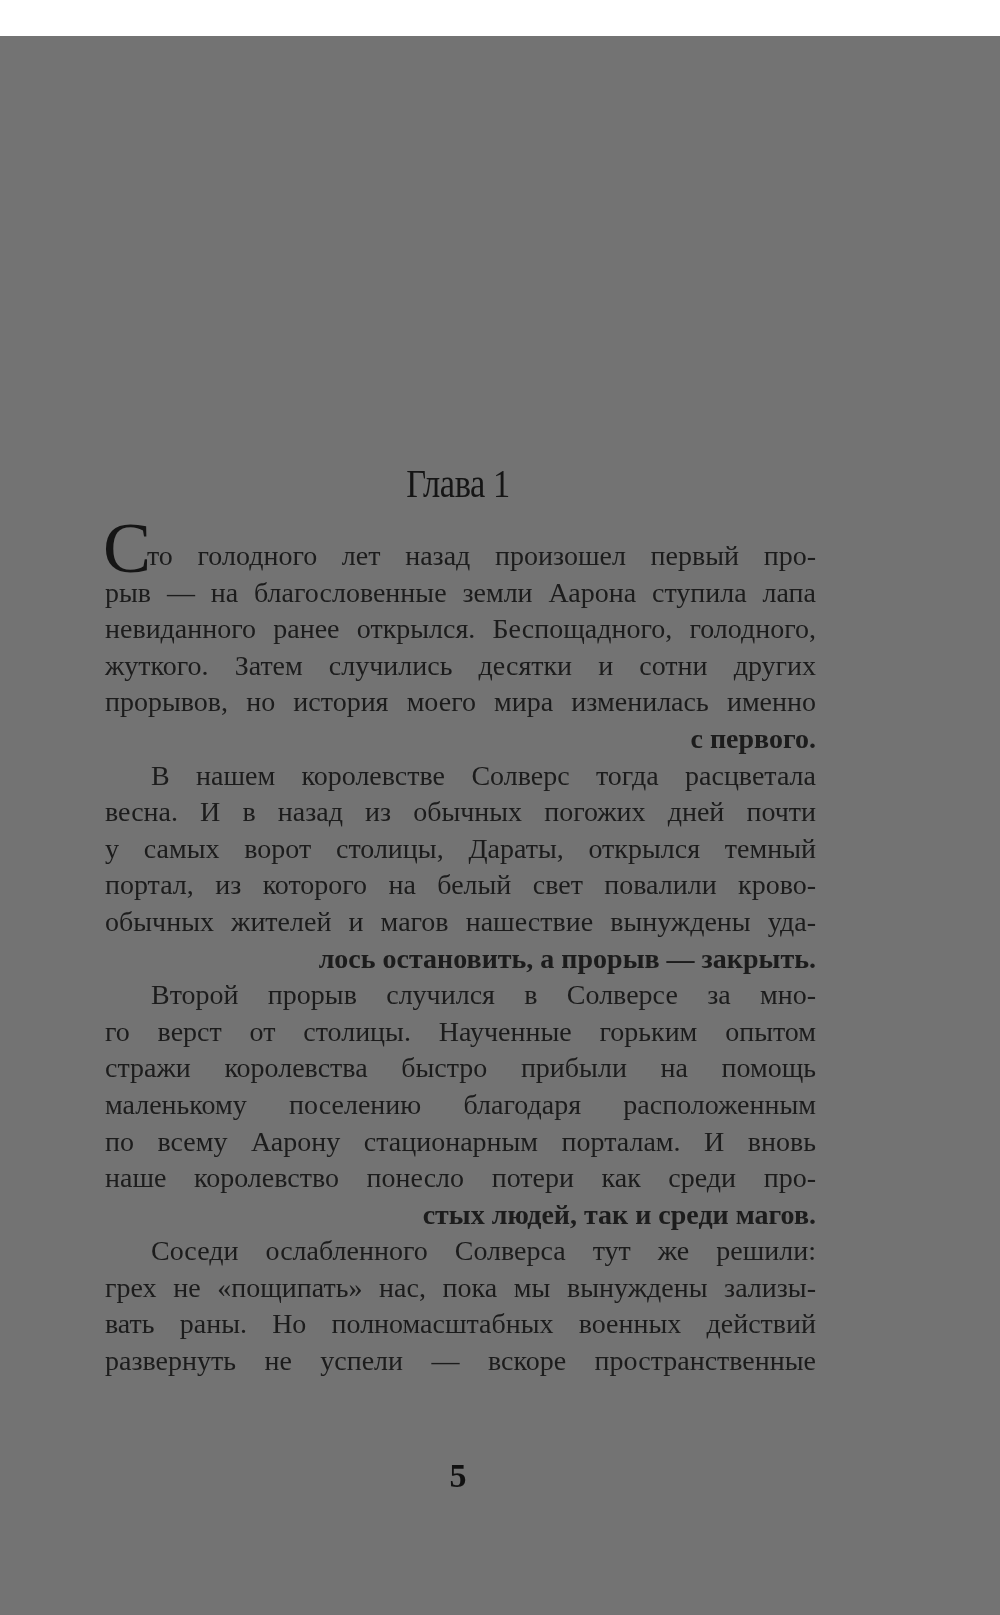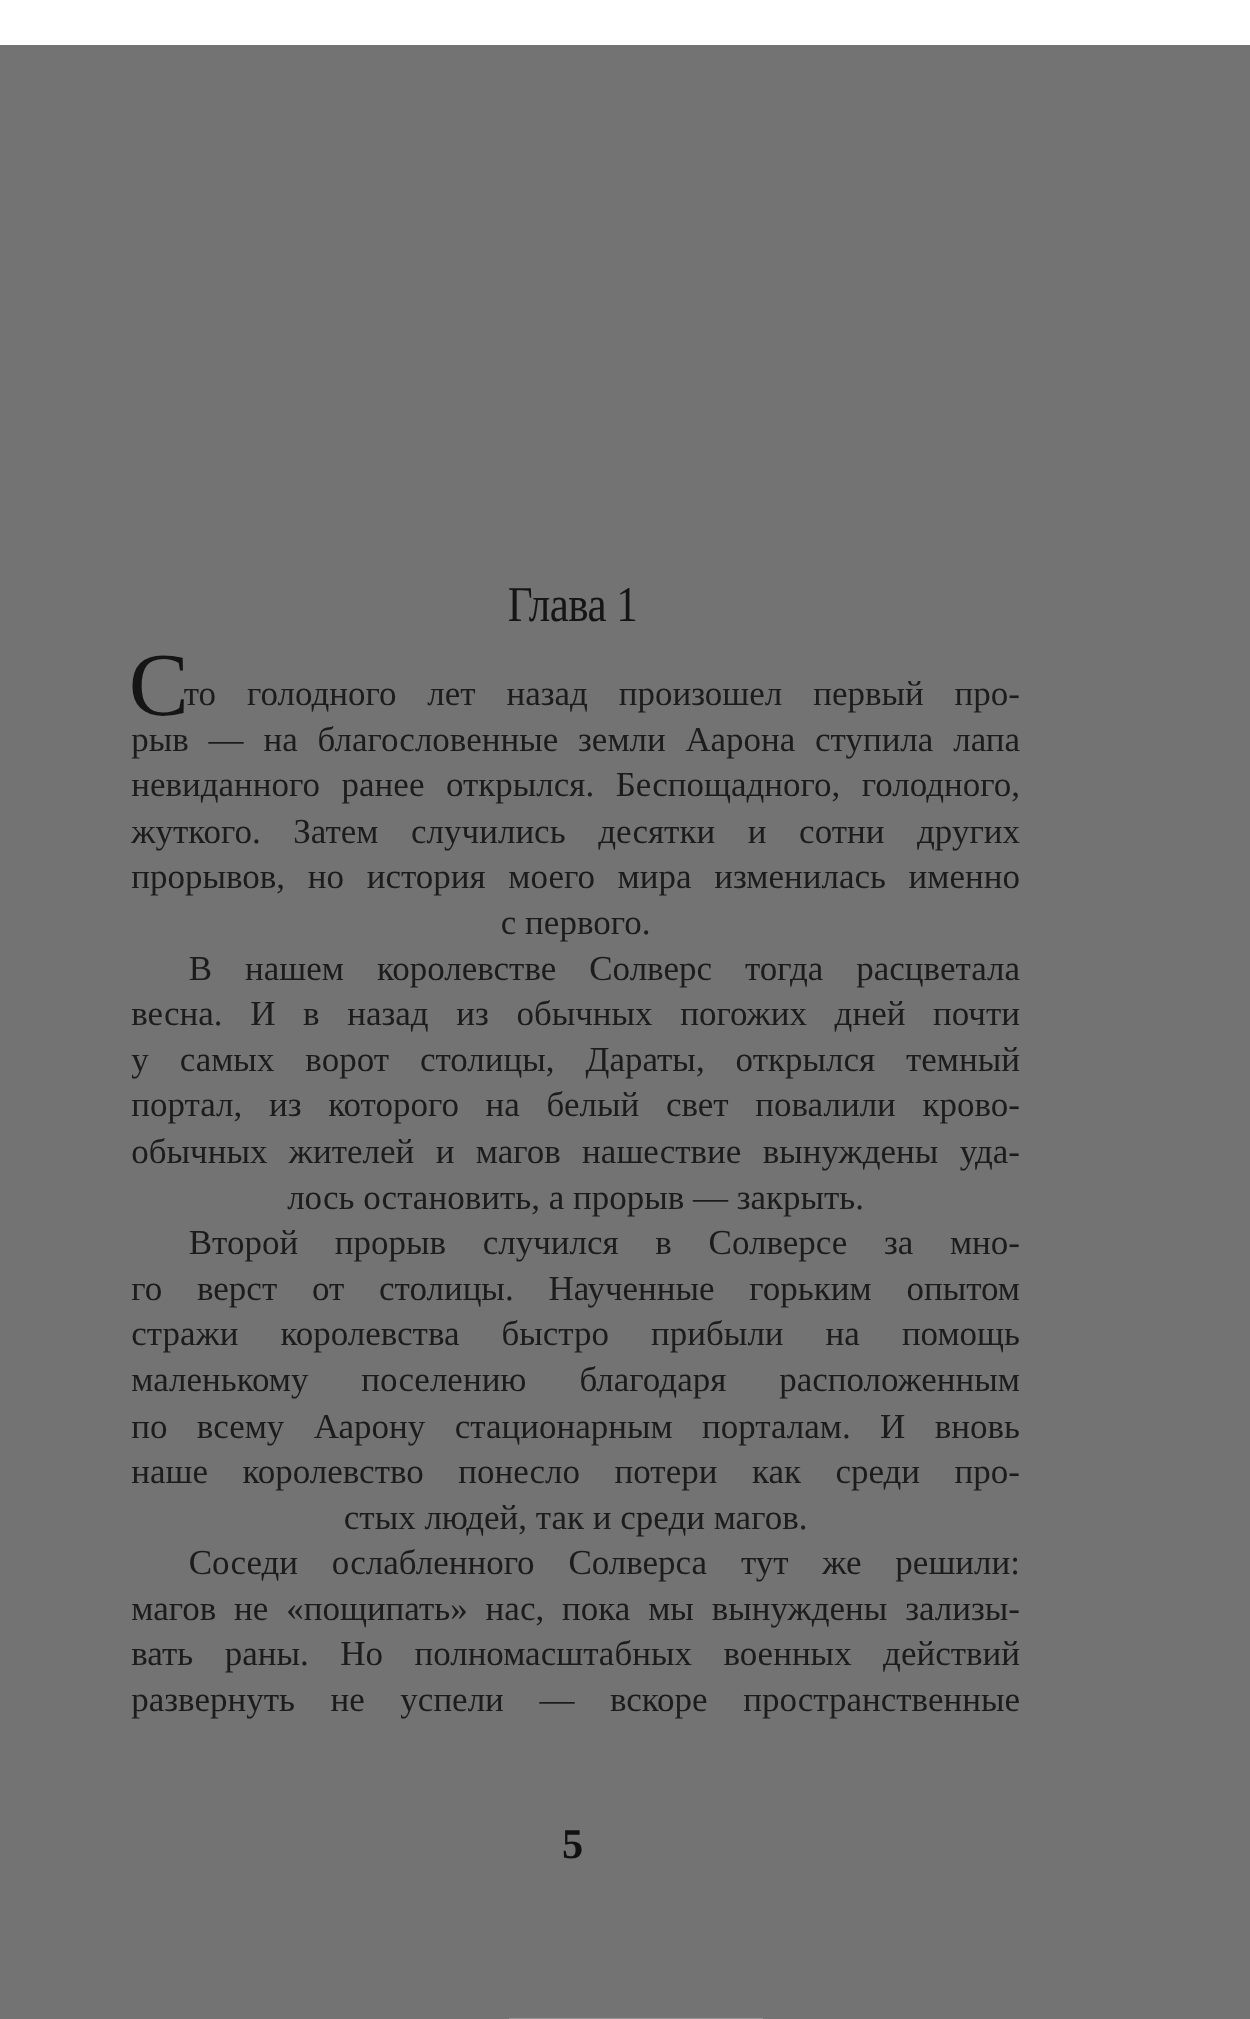--- a/index.html
+++ b/index.html
@@ -49,21 +49,22 @@
       line-height: 36.6px;
       font-size: 28px;
       white-space: nowrap;
       color: #1c1c1c;
     }
     .line.justify {
       text-align: justify;
       text-align-last: justify;
     }
     .line.last {
-      text-align: center;
+      text-align: right;
+      font-weight: bold;
     }
     .line.indent {
       padding-left: 46px;
     }
     .first-line {
       position: relative;
     }
     .drop-cap {
       position: absolute;
       left: -2px;
@@ -114,20 +115,20 @@
 
     <span class="line justify indent">Второй прорыв случился в Солверсе за мно-</span>
     <span class="line justify">го верст от столицы. Наученные горьким опытом</span>
     <span class="line justify">стражи королевства быстро прибыли на помощь</span>
     <span class="line justify">маленькому поселению благодаря расположенным</span>
     <span class="line justify">по всему Аарону стационарным порталам. И вновь</span>
     <span class="line justify">наше королевство понесло потери как среди про-</span>
     <span class="line last">стых людей, так и среди магов.</span>
 
     <span class="line justify indent">Соседи ослабленного Солверса тут же решили:</span>
-    <span class="line justify">магов не «пощипать» нас, пока мы вынуждены зализы-</span>
+    <span class="line justify">грех не «пощипать» нас, пока мы вынуждены зализы-</span>
     <span class="line justify">вать раны. Но полномасштабных военных действий</span>
     <span class="line justify">развернуть не успели — вскоре пространственные</span>
   </div>
 
   <div class="page-number">5</div>
 
 </div>
 
 </body></html>

